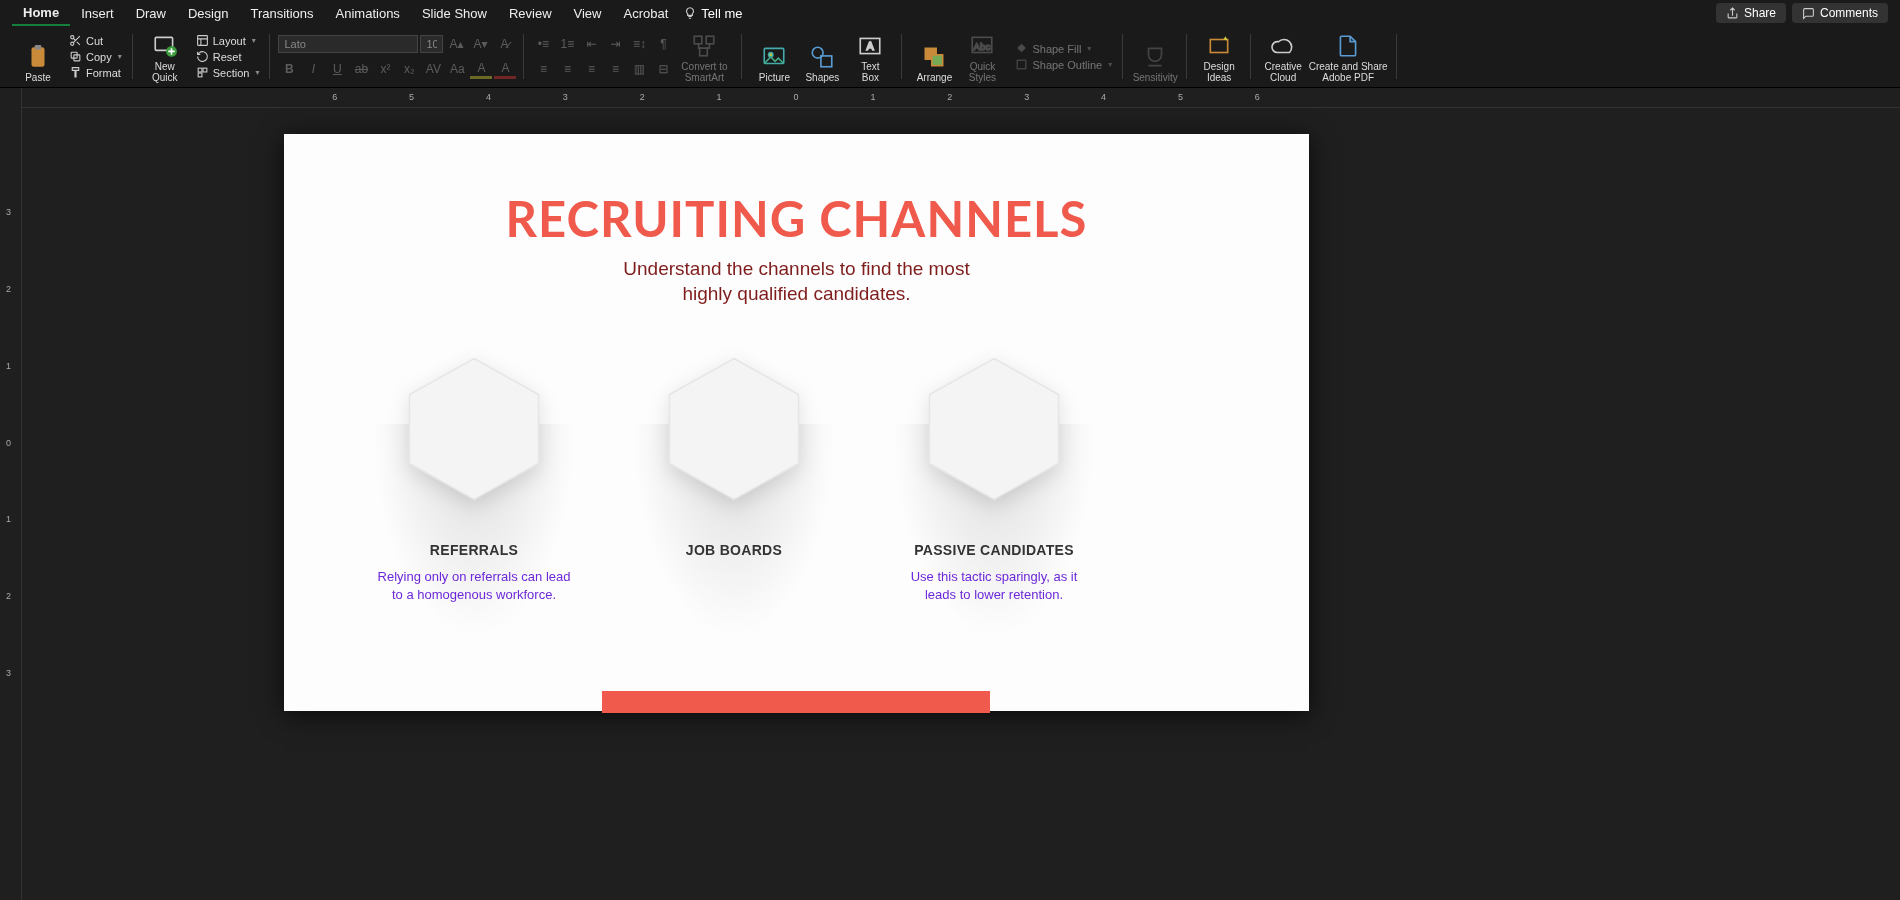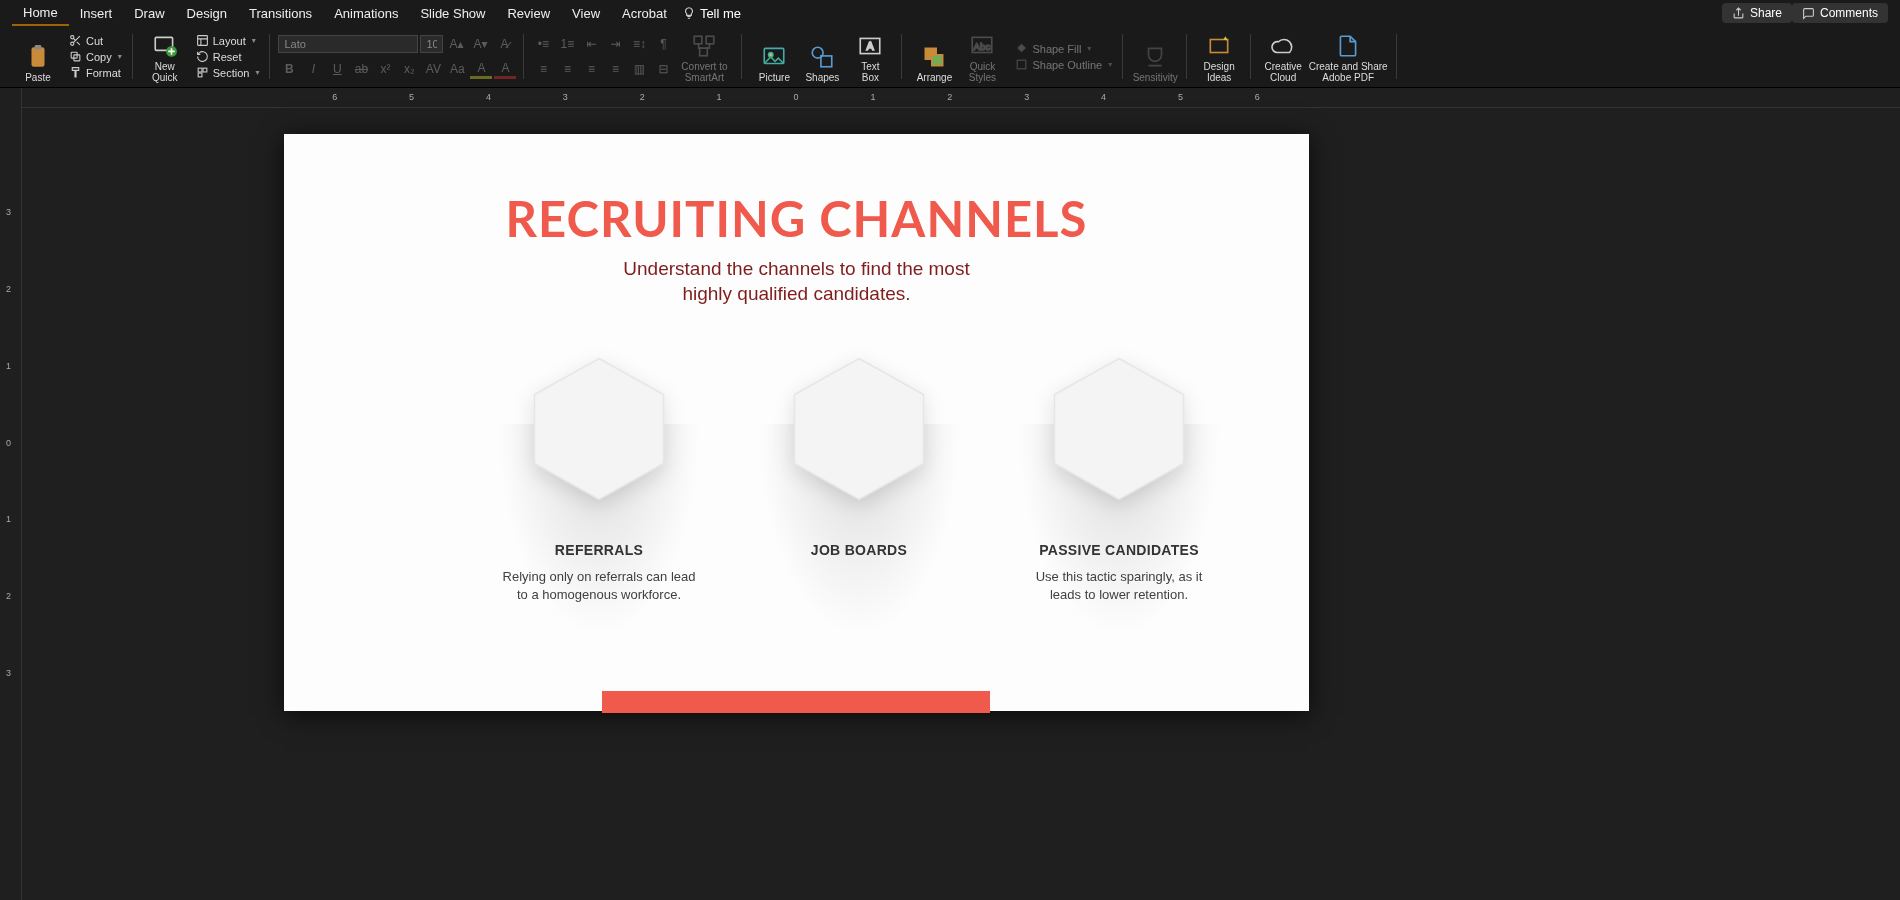--- a/index.html
+++ b/index.html
@@ -1,24 +1,24 @@
 <!DOCTYPE html>
 <html><head>
 <meta charset="utf-8">
 <style>
 * { margin: 0; padding: 0; box-sizing: border-box; font-family: -apple-system, BlinkMacSystemFont, "Segoe UI", sans-serif; user-select: none; }
 body { background: #1a1a1a; width: 1900px; height: 900px; overflow: hidden; color: #fff; }
 
 
 .menubar { display: flex; align-items: center; height: 26px; padding: 0 12px; background: #1a1a1a; font-size: 13px; }
 .menubar .tab { padding: 4px 11px; cursor: pointer; color: #eee; }
-.menubar .tab.active { border-bottom: 2px solid #a16207; font-weight: 400; }
+.menubar .tab.active { border-bottom: 2px solid #15803d; font-weight: 700; }
 .menubar .tell { display: flex; align-items: center; gap: 4px; margin-left: 4px; }
 .menubar .spacer { flex: 1; }
-.menubar .rbtn { display: flex; align-items: center; gap: 5px; background: #333; padding: 3px 10px; border-radius: 4px; margin-left: 0; font-size: 12px; }
+.menubar .rbtn { display: flex; align-items: center; gap: 5px; background: #333; padding: 3px 10px; border-radius: 4px; margin-left: 6px; font-size: 12px; }
 
 
 .ribbon { display: flex; align-items: stretch; height: 62px; background: #1a1a1a; border-bottom: 1px solid #000; padding-left: 6px; }
 .group { display: flex; align-items: center; padding: 0 8px; position: relative; }
 .group:after { content: ""; position: absolute; right: 0; top: 8px; bottom: 8px; width: 1px; background: #3a3a3a; }
 .bigbtn { display: flex; flex-direction: column; align-items: center; justify-content: flex-end; width: 48px; height: 58px; padding-bottom: 3px; font-size: 10px; line-height: 11px; text-align: center; color: #ddd; gap: 2px; }
 .bigbtn svg, .bigbtn .ico { width: 26px; height: 26px; }
 .smallrow { display: flex; align-items: center; gap: 2px; }
 .txtbtn { display: flex; align-items: center; gap: 4px; font-size: 11px; color: #ddd; padding: 1px 3px; white-space: nowrap; }
 .iconbtn { width: 22px; height: 20px; display: flex; align-items: center; justify-content: center; color: #aaa; font-size: 12px; }
@@ -33,27 +33,27 @@
 .vruler { width: 22px; background: #1f1f1f; border-right: 1px solid #333; position: relative; }
 .wrap { flex: 1; position: relative; }
 .hruler { height: 20px; background: #1f1f1f; border-bottom: 1px solid #333; position: relative; }
 .rnum { position: absolute; font-size: 9px; color: #aaa; }
 
 .canvas { position: absolute; left: 262px; top: 46px; width: 1025px; height: 577px; background: #fdfdfd; box-shadow: 0 4px 24px rgba(0,0,0,.7); }
 
 
 .slide-title { font-size: 49px; font-weight: 700; color: #ef5a4c; text-align: center; margin-top: 55px; letter-spacing: 1px; font-family: "Lato", sans-serif; }
 .slide-sub { font-size: 19px; color: #7f1d1d; text-align: center; margin-top: 10px; line-height: 1.3; font-weight: 500; }
-.cols { display: flex; justify-content: flex-end; margin-top: 48px; padding: 0 60px; }
+.cols { display: flex; justify-content: flex-start; margin-top: 48px; padding: 0 60px; }
 .col { width: 260px; text-align: center; position: relative; }
 .hex { width: 150px; height: 150px; margin: 0 auto; position: relative; }
 .hex svg { width: 100%; height: 100%; filter: drop-shadow(0 6px 10px rgba(0,0,0,.12)); }
 .hexshadow { position: absolute; top: 70px; left: 50%; transform: translateX(-50%); width: 220px; height: 230px; background: radial-gradient(ellipse at top, rgba(0,0,0,.14) 0%, rgba(0,0,0,0) 65%); z-index: 0; pointer-events: none; }
 .col h4 { font-size: 14px; font-weight: 700; color: #333; margin-top: 38px; letter-spacing: .3px; position: relative; z-index: 1; }
-.col p { font-size: 13px; color: #404040; margin-top: 10px; line-height: 1.35; position: relative; z-index: 1; padding: 0 30px; }
+.col p { font-size: 13px; color: #6d28d9; margin-top: 10px; line-height: 1.35; position: relative; z-index: 1; padding: 0 30px; }
 .redbar { position: absolute; left: 318px; bottom: -2px; width: 388px; height: 22px; background: #ef5a4c; }
 
 svg { display: block; }
 </style>
 </head>
 <body>
 
 <div class="menubar">
   <span class="tab active">Home</span>
   <span class="tab">Insert</span>

